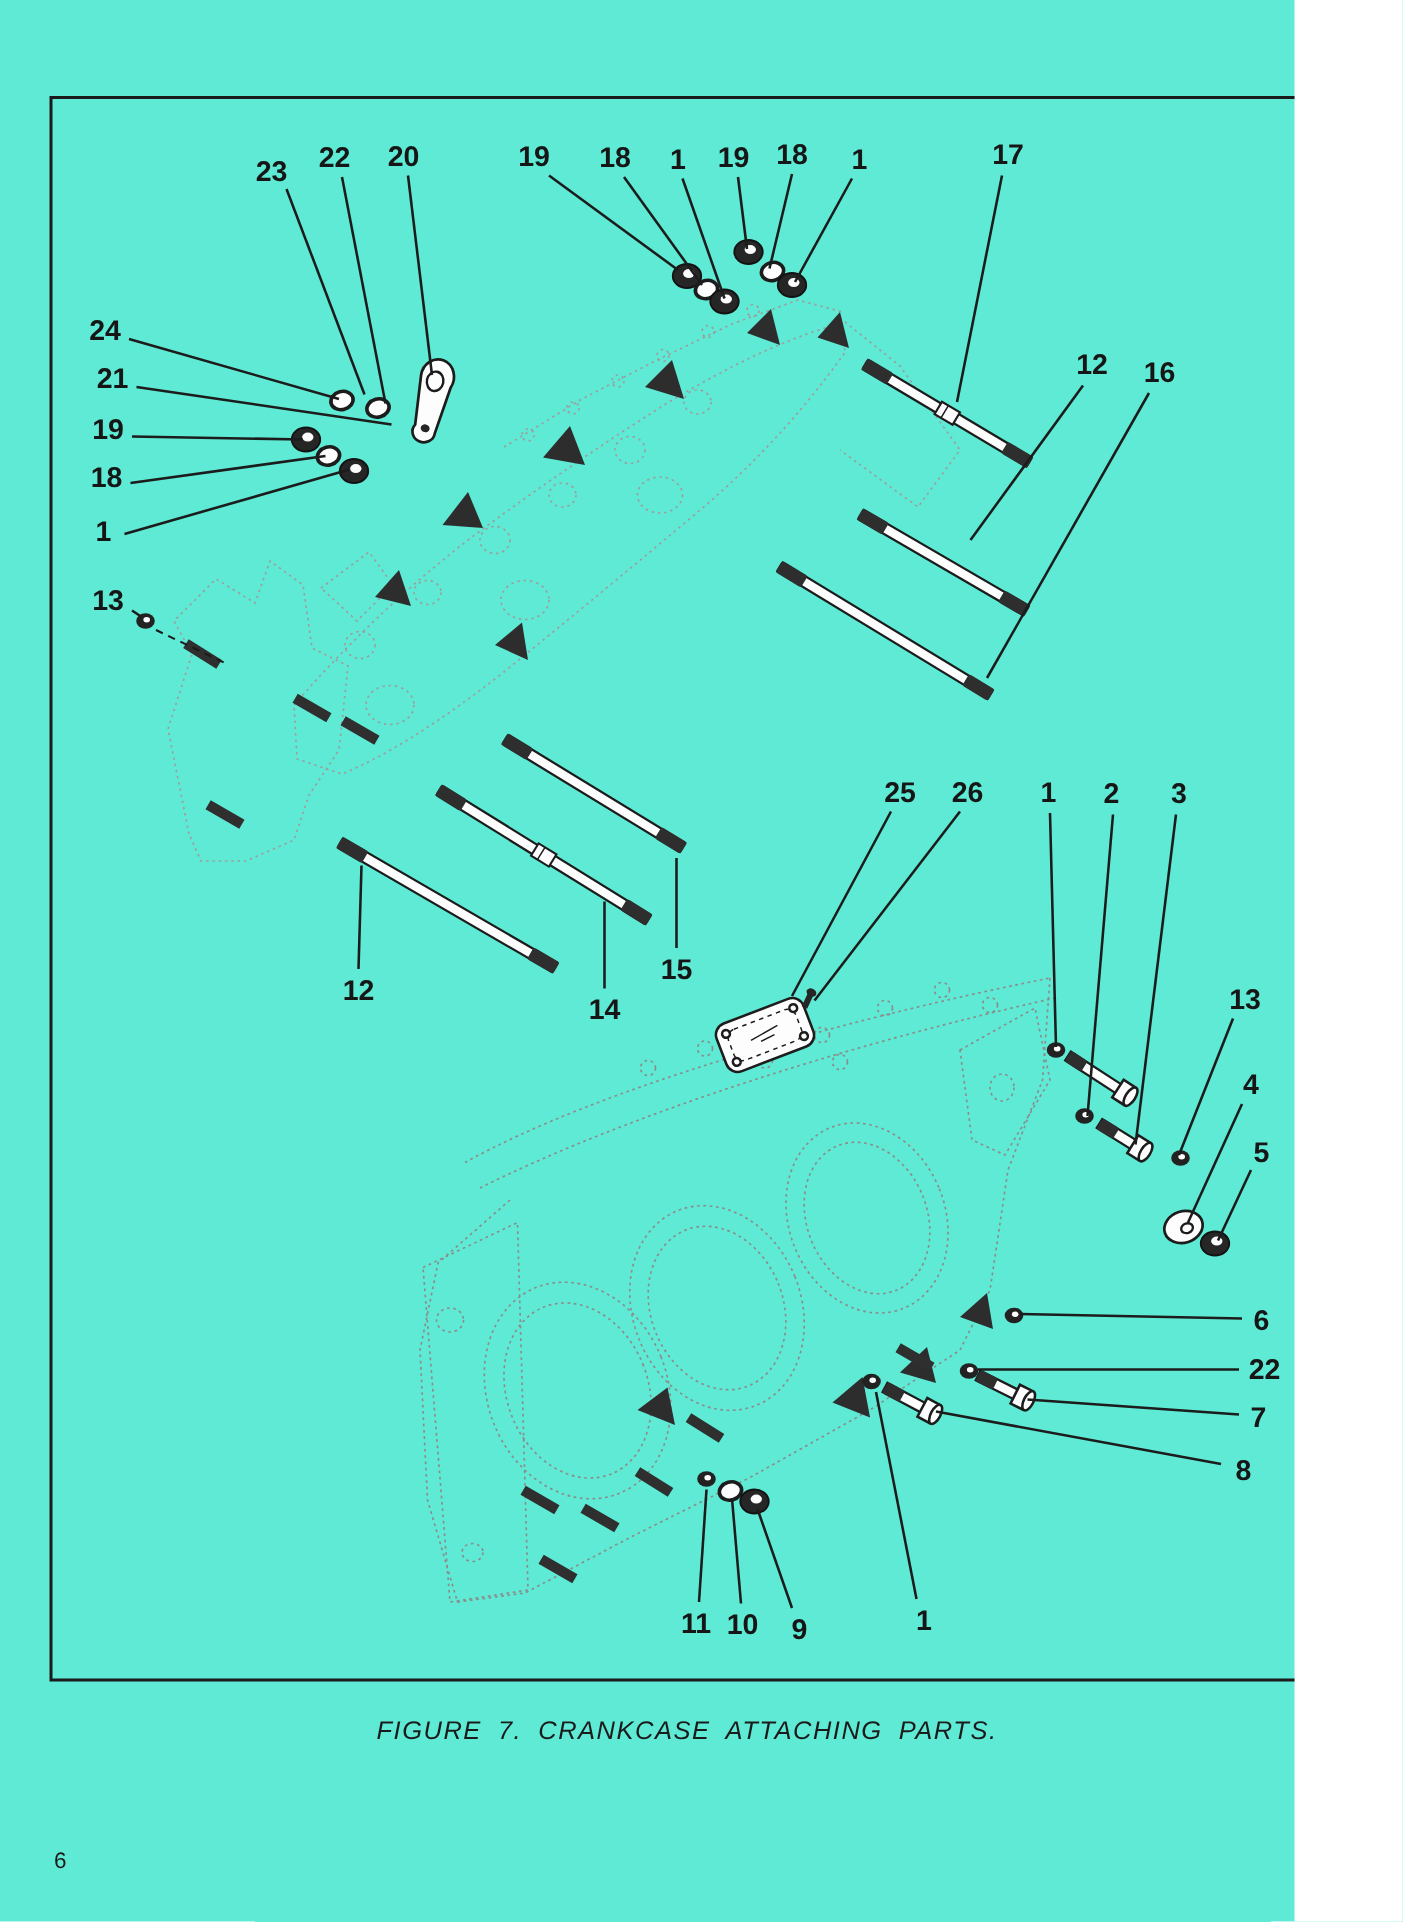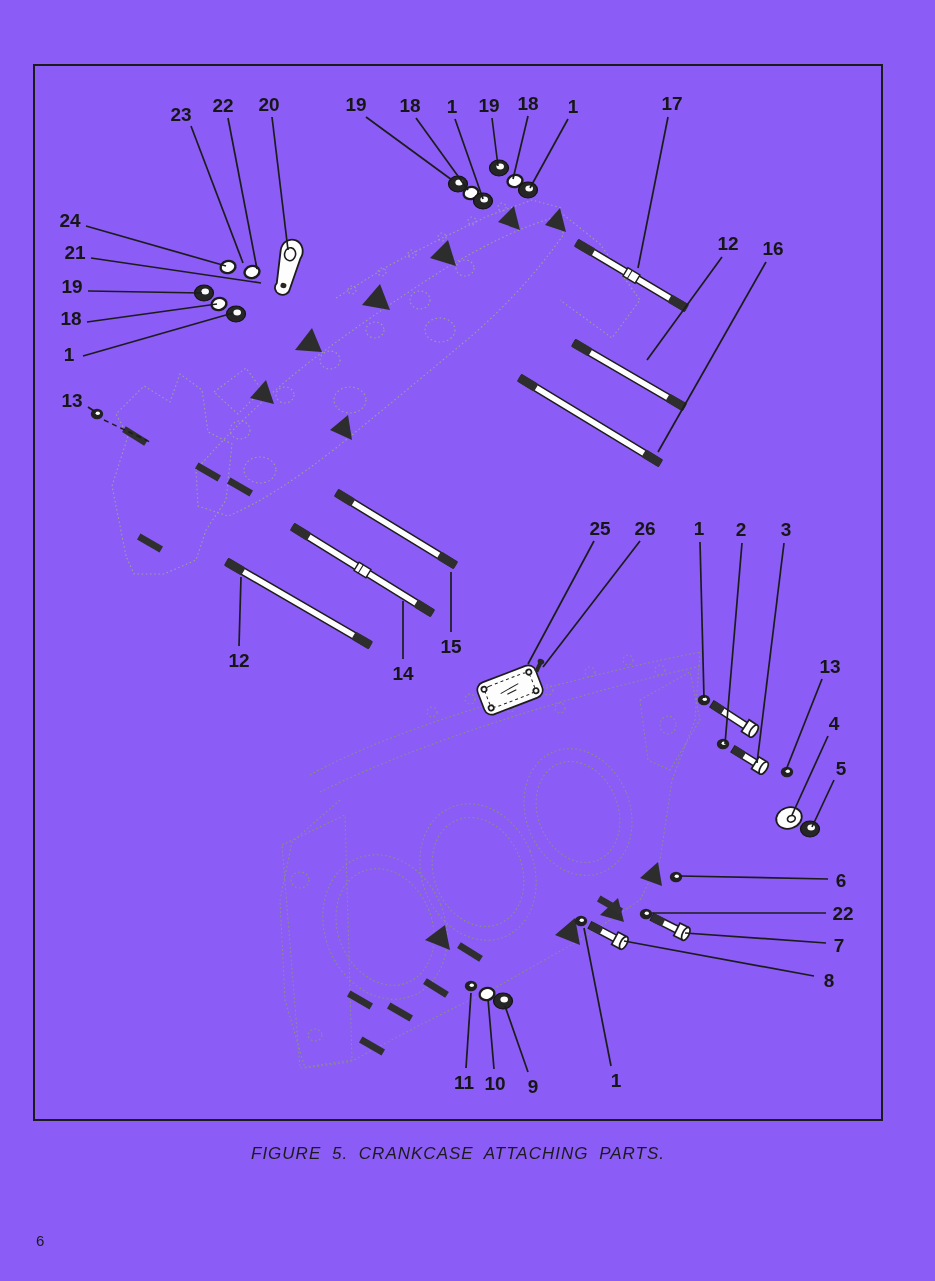--- a/index.html
+++ b/index.html
@@ -1,16 +1,16 @@
 <!DOCTYPE html>
 <html><head>
 <meta charset="utf-8">
 <style>
   html,body{margin:0;padding:0;background:#ffffff;}
-  .page{position:relative;width:935px;height:1281px;background:#8b5cf6;
+  .page{position:relative;width:863px;height:1281px;background:#5eead4;
         font-family:"Liberation Sans",sans-serif;overflow:hidden;}
   .fig-svg{position:absolute;left:0;top:0;}
   .caption{position:absolute;left:34px;width:848px;top:1144px;text-align:center;
            font-style:italic;font-size:17px;letter-spacing:1px;word-spacing:5px;
            color:#1b1b1b;}
   .pageno{position:absolute;left:36px;top:1232px;font-size:15px;color:#1b1b1b;}
   .sk{fill:none;stroke:#9e9e9e;stroke-width:1.1;stroke-dasharray:1.6 2.6;}
   .sk2{fill:none;stroke:#8c8c8c;stroke-width:1.1;stroke-dasharray:1.8 2.4;}
   .solid{fill:#fdfdfd;stroke:#1d1d1d;stroke-width:1.7;stroke-linejoin:round;}
   .wedge{fill:#2d2d2d;stroke:none;}
@@ -341,15 +341,15 @@
         <text x="464" y="1088.5" text-anchor="middle" class="callout-num">11</text>
         <line x1="494" y1="1069" x2="488" y2="999" class="leader"></line>
         <text x="495" y="1089.5" text-anchor="middle" class="callout-num">10</text>
         <line x1="528" y1="1072" x2="505" y2="1006" class="leader"></line>
         <text x="533" y="1092.5" text-anchor="middle" class="callout-num">9</text>
         <line x1="611" y1="1066" x2="584" y2="928" class="leader"></line>
         <text x="616" y="1086.5" text-anchor="middle" class="callout-num">1</text>
       </g>
   </svg>
 
-  <div class="caption">FIGURE 5. CRANKCASE ATTACHING PARTS.</div>
+  <div class="caption">FIGURE 7. CRANKCASE ATTACHING PARTS.</div>
   <div class="pageno">6</div>
 </div>
 
 </body></html>

